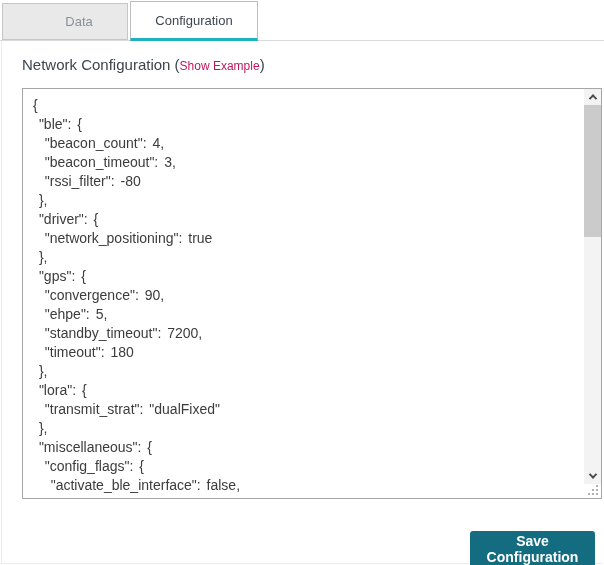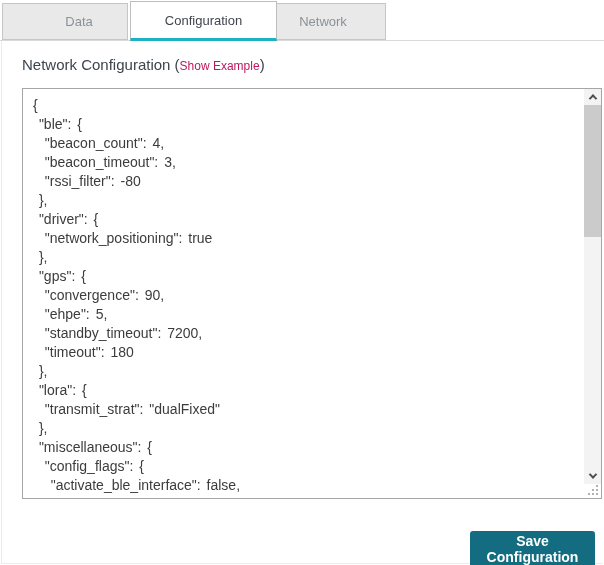--- a/index.html
+++ b/index.html
@@ -24,21 +24,21 @@
     display: flex; align-items: center; justify-content: center;
     cursor: pointer;
   }
   .tab.active {
     top: 1px; height: 40px; z-index: 3;
     background: #ffffff; border-color: #bdbdbd;
     border-bottom: 3px solid #1fb1c1;
     color: #3f464d;
   }
   #tab-data    { left: 2px;   width: 126px; padding-left: 28px; }
-  #tab-config  { left: 130px; width: 147px; }
+  #tab-config  { left: 130px; width: 128px; }
   #tab-network { left: 260px; width: 126px; }
 
   
   .panel-outline {
     position: absolute; left: 1px; top: 41px; width: 602px; height: 523px;
     border-left: 1px solid #ececec; border-bottom: 1px solid #ececec;
     pointer-events: none;
   }
 
   
@@ -105,21 +105,20 @@
     margin-top: 19px;
   }
 </style>
 </head>
 <body>
 
 <div class="tabbar">
   <div class="tabbar-line"></div>
   <div class="tab" id="tab-data">Data</div>
   <div class="tab active" id="tab-config">Configuration</div>
-  <div class="tab" id="tab-network">Network</div>
 </div>
 
 <div class="panel-outline"></div>
 
 <div class="label-row">
   <span>Network Configuration</span>
   <span class="paren">(</span><span class="link">Show Example</span><span class="paren">)</span>
 </div>
 
 <div class="editor">

